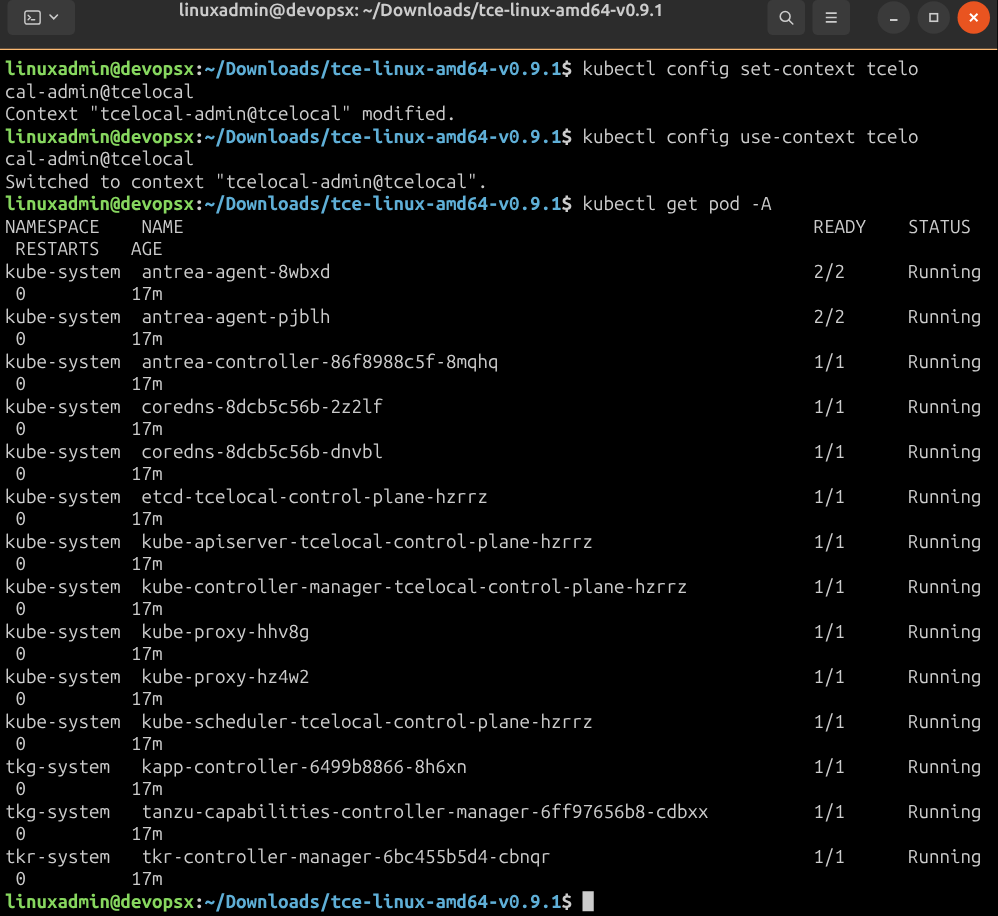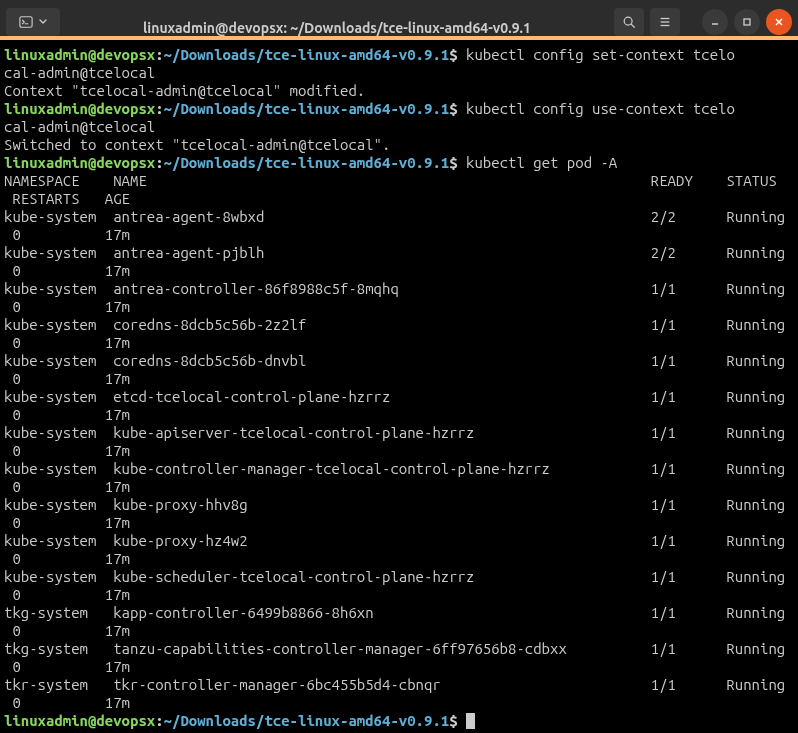--- a/index.html
+++ b/index.html
@@ -8,24 +8,24 @@
     height: 733px;
     background: #000;
     font-family: "Ubuntu Mono", "DejaVu Sans Mono", monospace;
     font-size: 15px;
     overflow: hidden;
   }
   .titlebar {
     height: 40px;
     background: #2c2c2c;
     display: flex;
-    align-items: flex-end;
+    align-items: flex-start;
     padding: 0 6px;
     color: #ddd;
-    border-bottom: 4px solid #fdba74;
+    border-bottom: 1px solid #fdba74;
     font-family: Ubuntu, sans-serif;
   }
   .tb-left, .tb-right { display: flex; align-items: center; gap: 6px; }
   .tb-title { flex: 1; text-align: center; font-weight: bold; font-size: 14px; color: #ccc; }
   .tb-btn {
     width: 30px; height: 28px;
     background: #3a3a3a;
     border-radius: 4px;
     display: flex; align-items: center; justify-content: center;
     color: #ccc;

